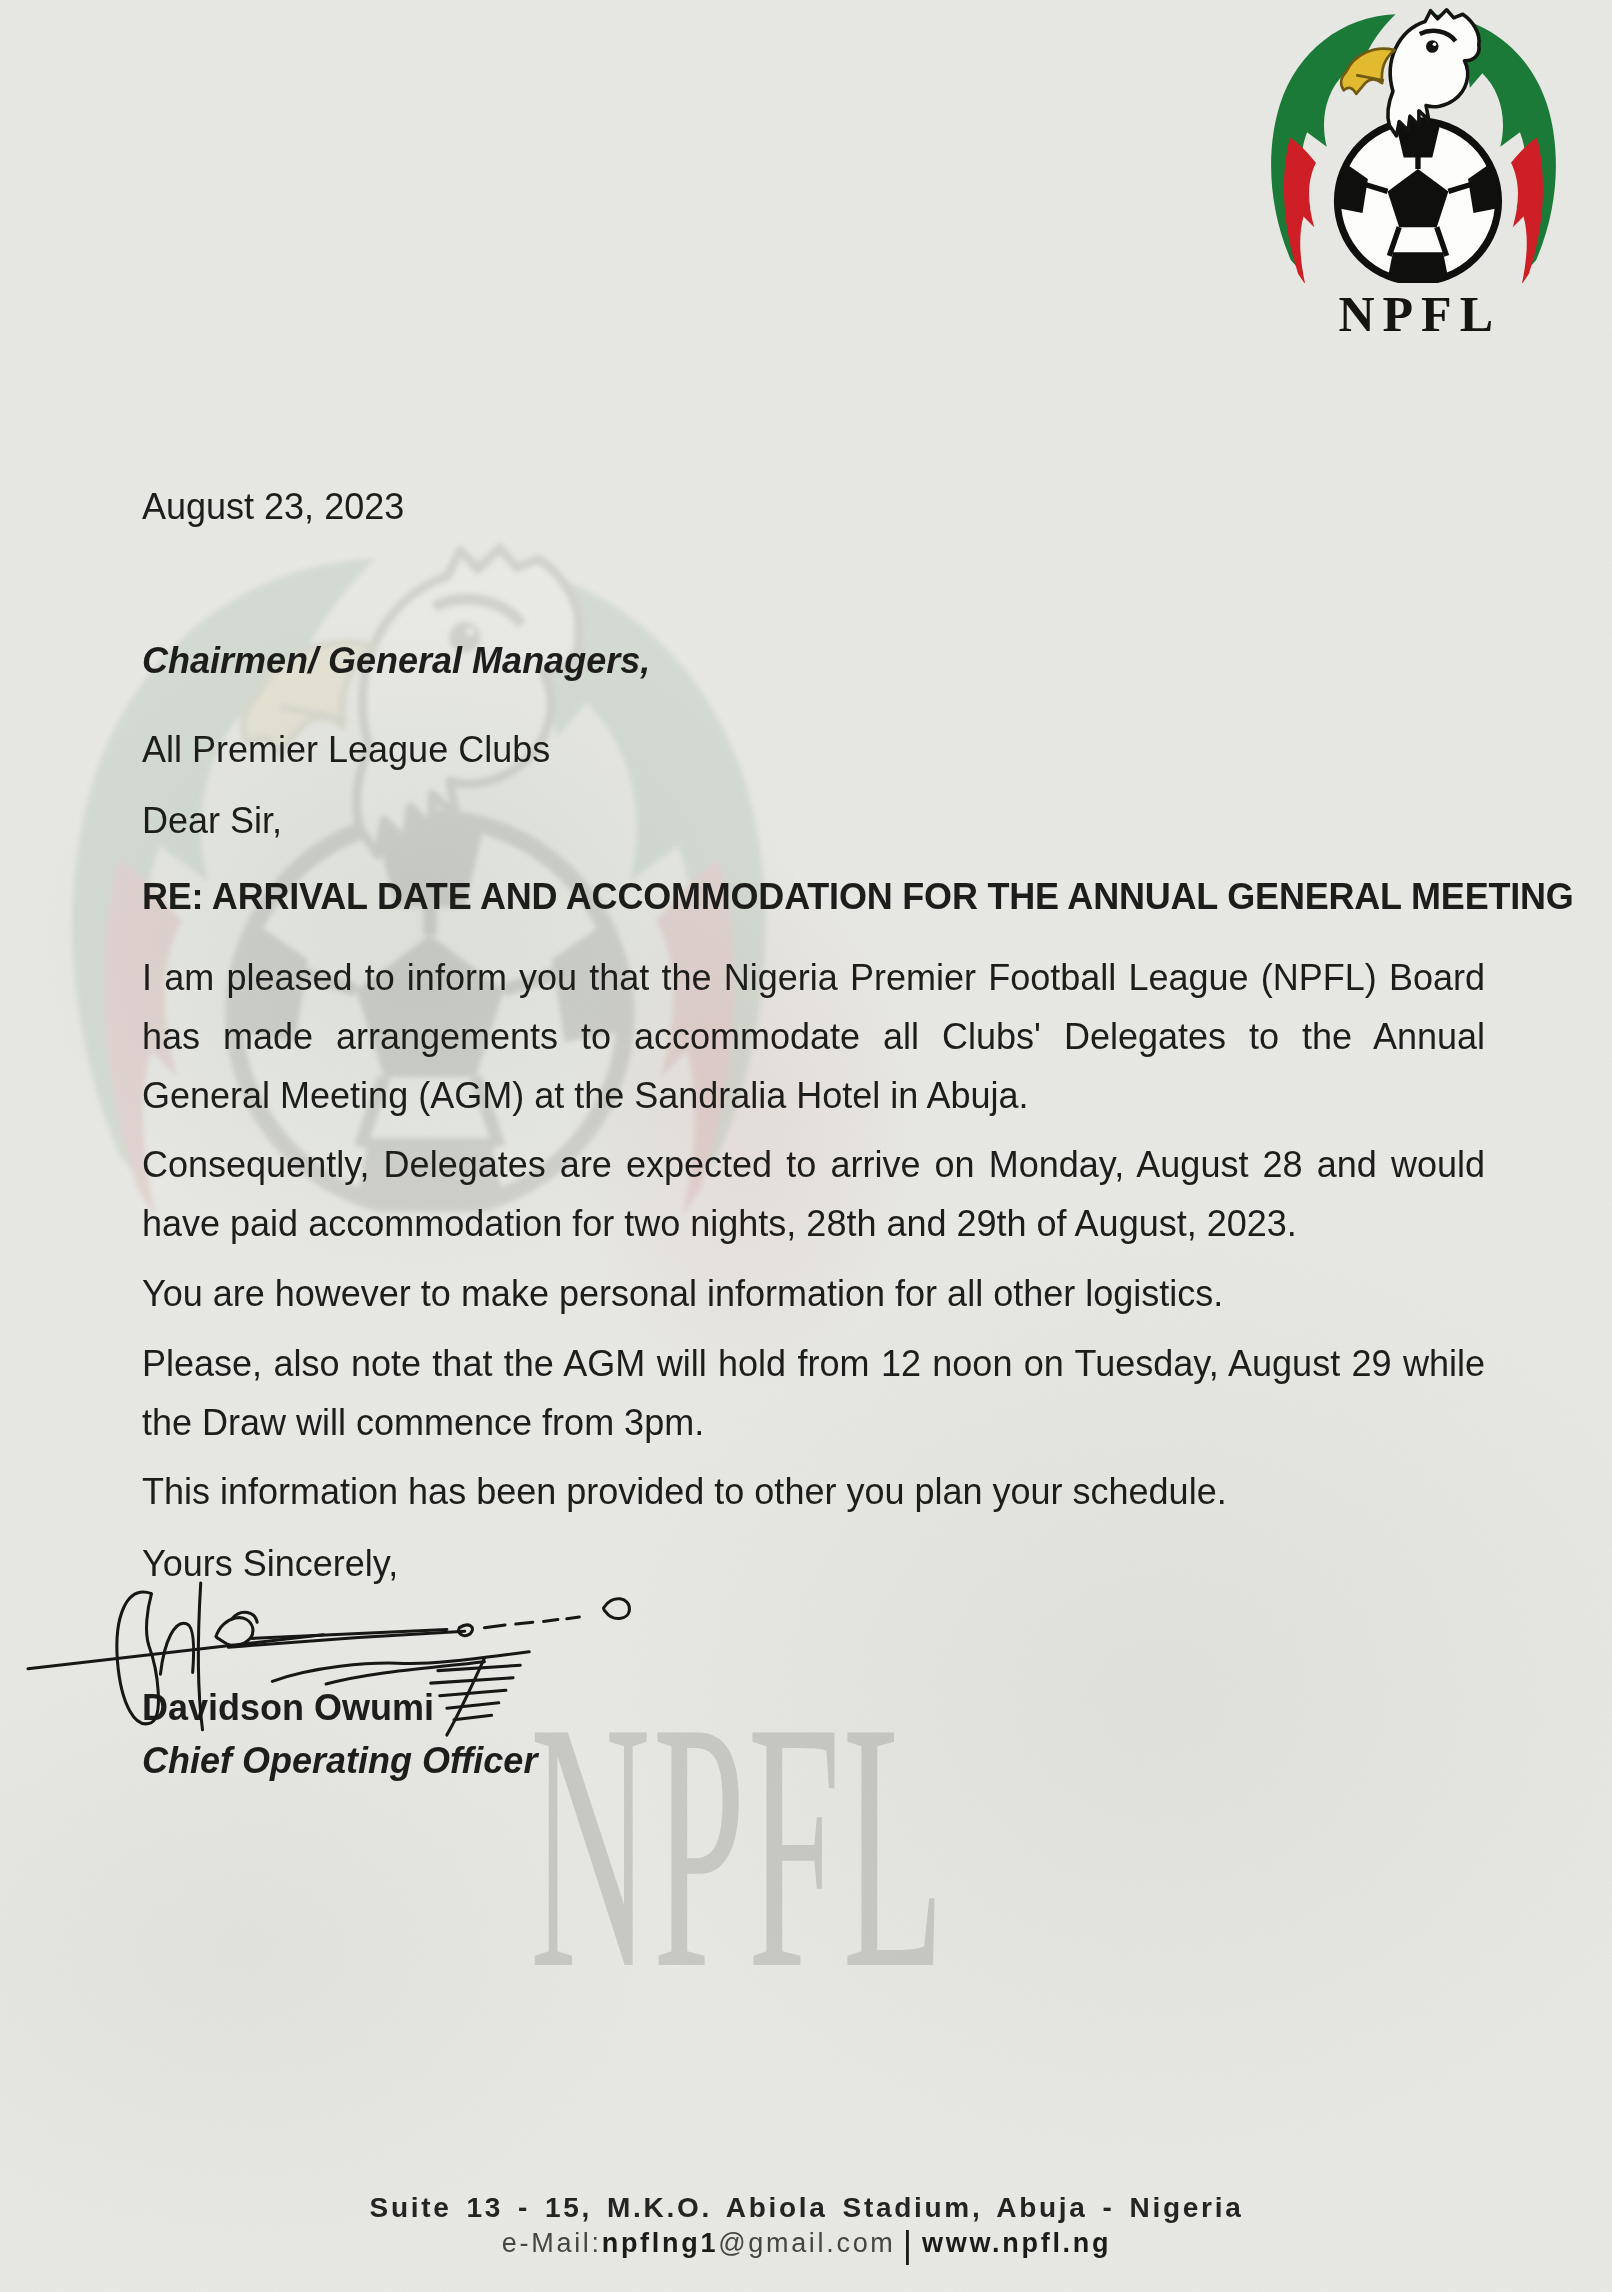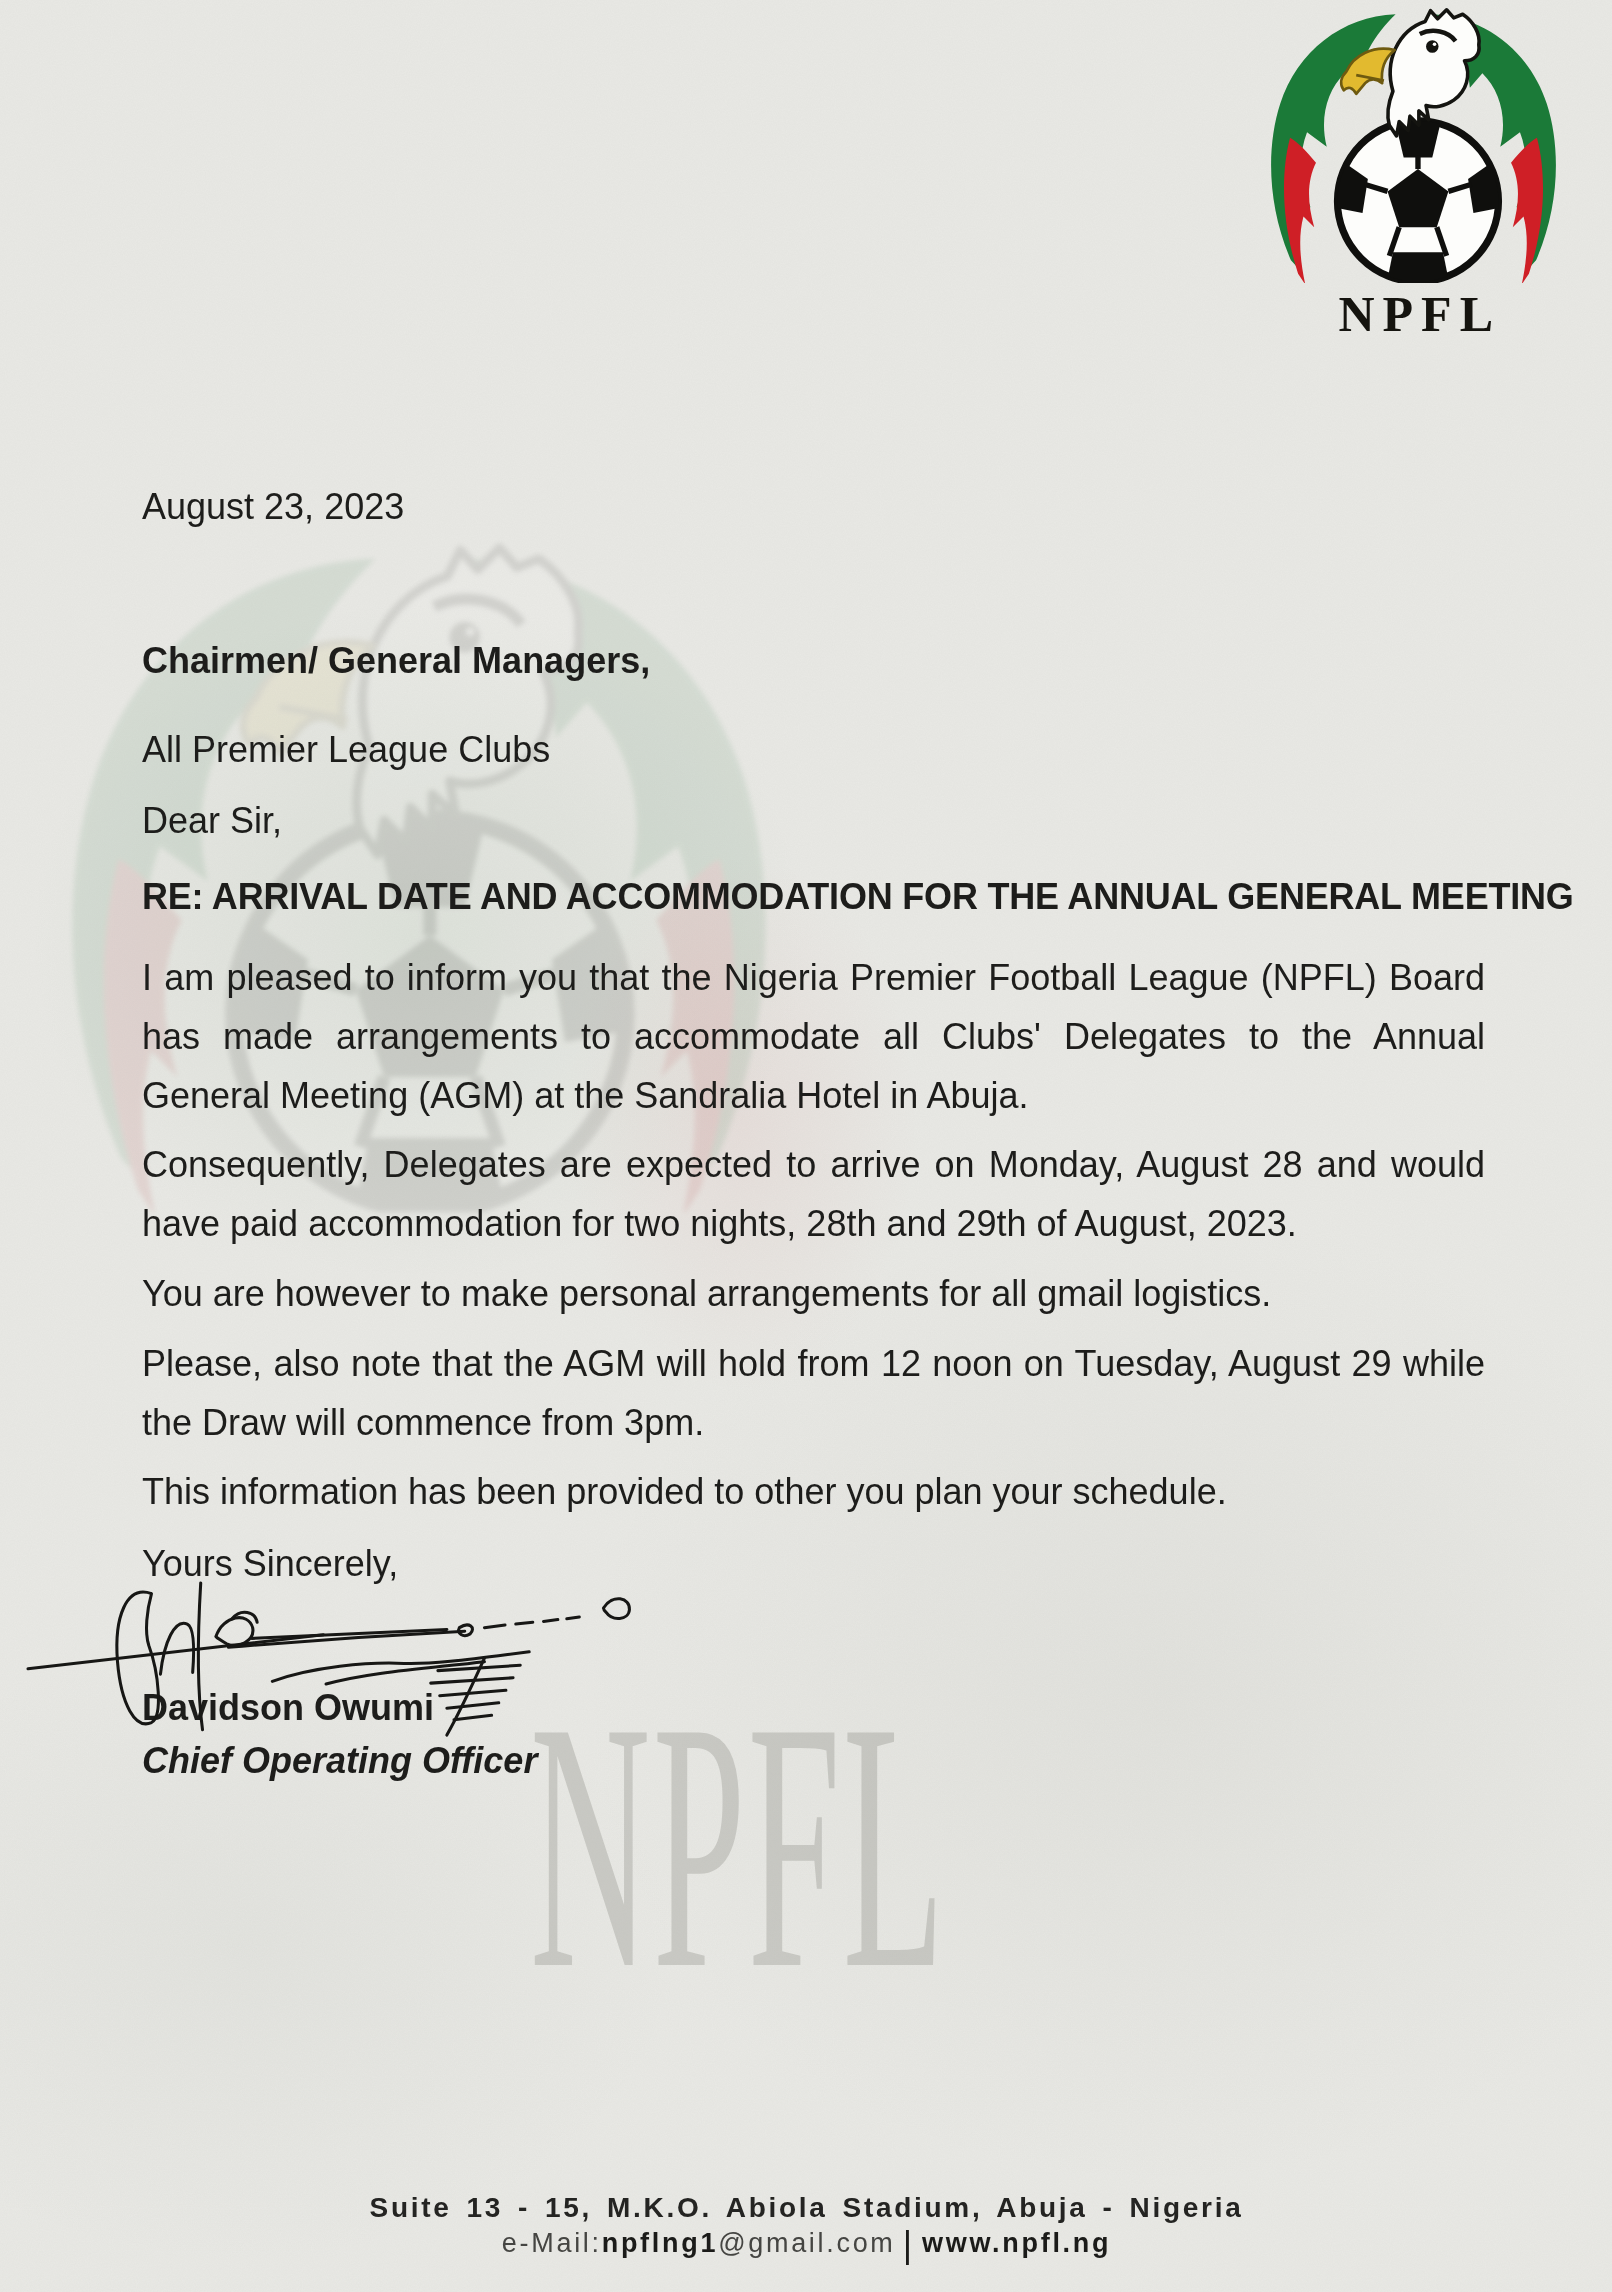--- a/index.html
+++ b/index.html
@@ -38,21 +38,21 @@
     font-size:269px;font-weight:400;letter-spacing:3.6px;line-height:1;
     color:rgba(108,108,98,.25);
     transform:scale(.62,1.32);transform-origin:top left;
     white-space:nowrap;
   }
 
   
   .letter{position:absolute;left:142px;top:485px;width:1343px;z-index:2;font-size:36px;}
   .blk{line-height:43px;white-space:nowrap;}
   .date{margin-top:0;}
-  .rec-0{margin-top:111px;font-weight:700;}
+  .rec-0{margin-top:111px;font-weight:700;font-style:italic;}
   .rec-1{margin-top:46px;}
   .salutation{margin-top:28px;}
   .subject{margin-top:33px;font-weight:700;letter-spacing:-0.2px;}
   .paragraphs{margin-top:29.6px;}
   .para{margin:0 0 10.7px 0;}
   .line{line-height:59px;white-space:nowrap;}
   .line.fill{text-align:justify;text-align-last:justify;}
   .closing{margin-top:12.5px;line-height:59px;white-space:nowrap;}
   .sig-name{margin-top:93px;line-height:43px;font-weight:700;white-space:nowrap;position:relative;z-index:1;}
   .sig-title{margin-top:9.9px;line-height:43px;font-weight:700;font-style:italic;white-space:nowrap;}
@@ -155,21 +155,21 @@
         <div class="para">
           <div class="line fill">I am pleased to inform you that the Nigeria Premier Football League (NPFL) Board</div>
           <div class="line fill">has made arrangements to accommodate all Clubs' Delegates to the Annual</div>
           <div class="line">General Meeting (AGM) at the Sandralia Hotel in Abuja.</div>
         </div>
         <div class="para">
           <div class="line fill">Consequently, Delegates are expected to arrive on Monday, August 28 and would</div>
           <div class="line">have paid accommodation for two nights, 28th and 29th of August, 2023.</div>
         </div>
         <div class="para">
-          <div class="line">You are however to make personal arrangements for all gmail logistics.</div>
+          <div class="line">You are however to make personal information for all other logistics.</div>
         </div>
         <div class="para">
           <div class="line fill">Please, also note that the AGM will hold from 12 noon on Tuesday, August 29 while</div>
           <div class="line">the Draw will commence from 3pm.</div>
         </div>
         <div class="para">
           <div class="line">This information has been provided to other you plan your schedule.</div>
         </div>
       </div>
 

